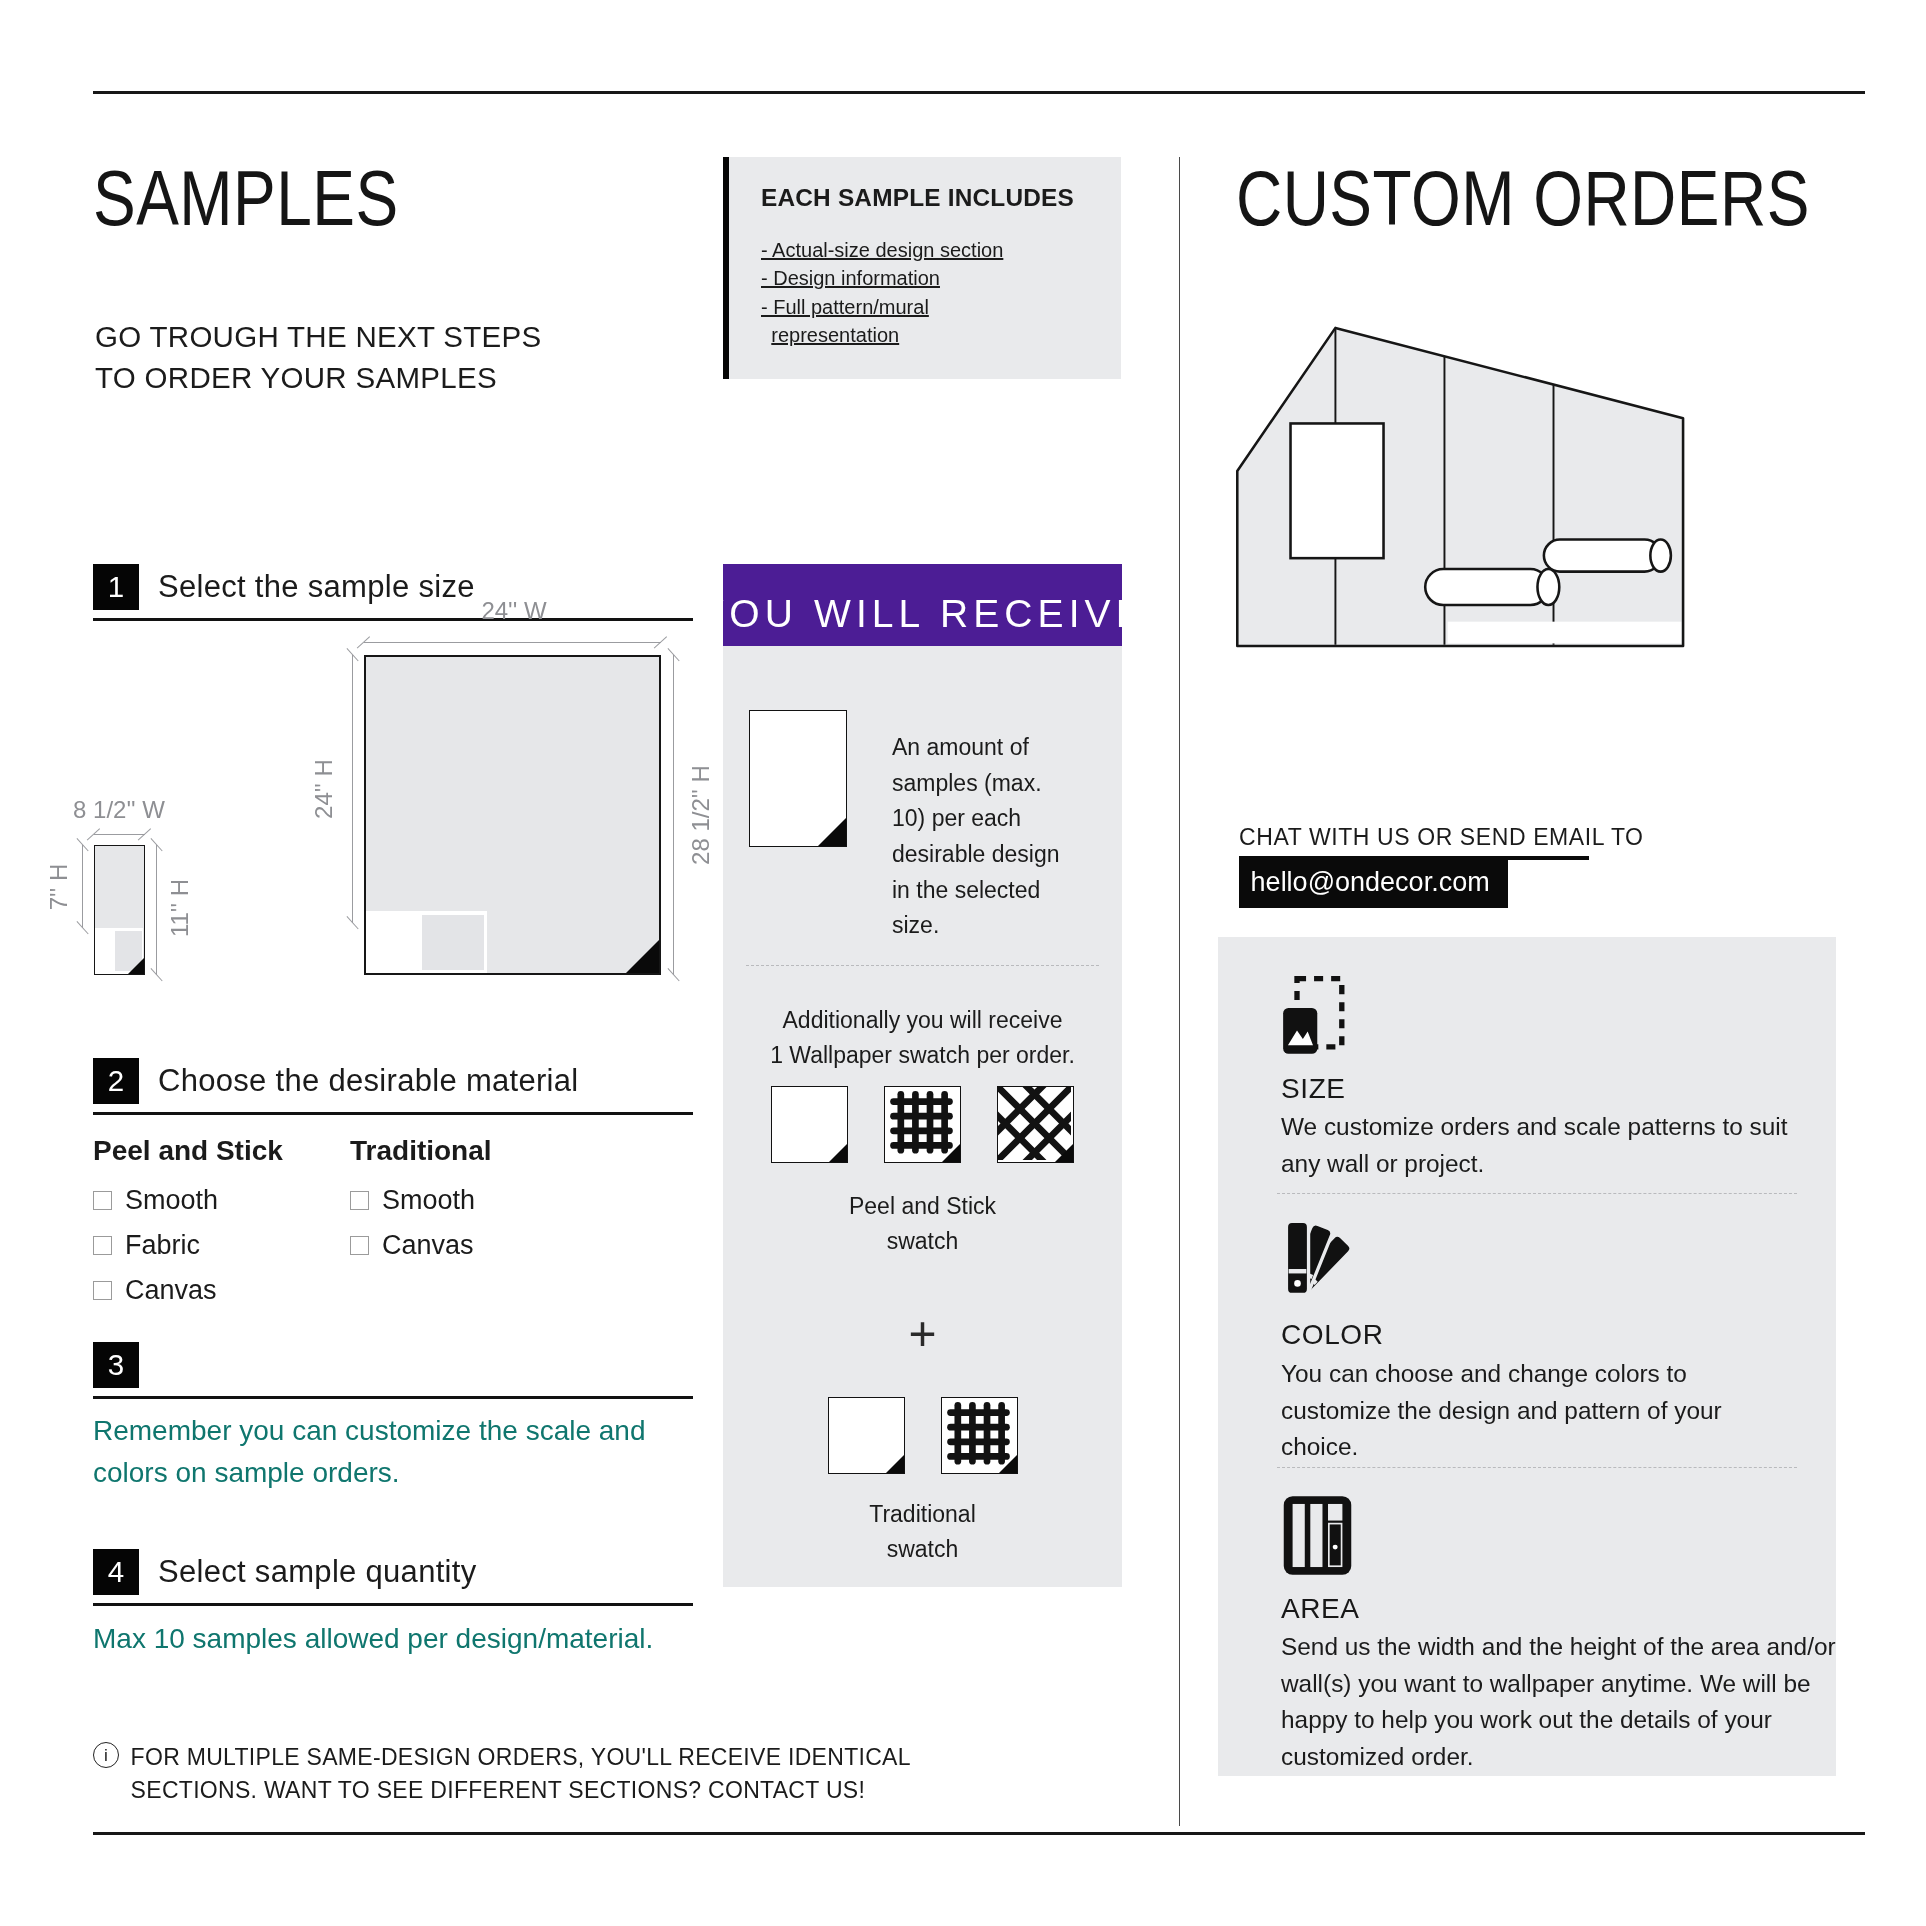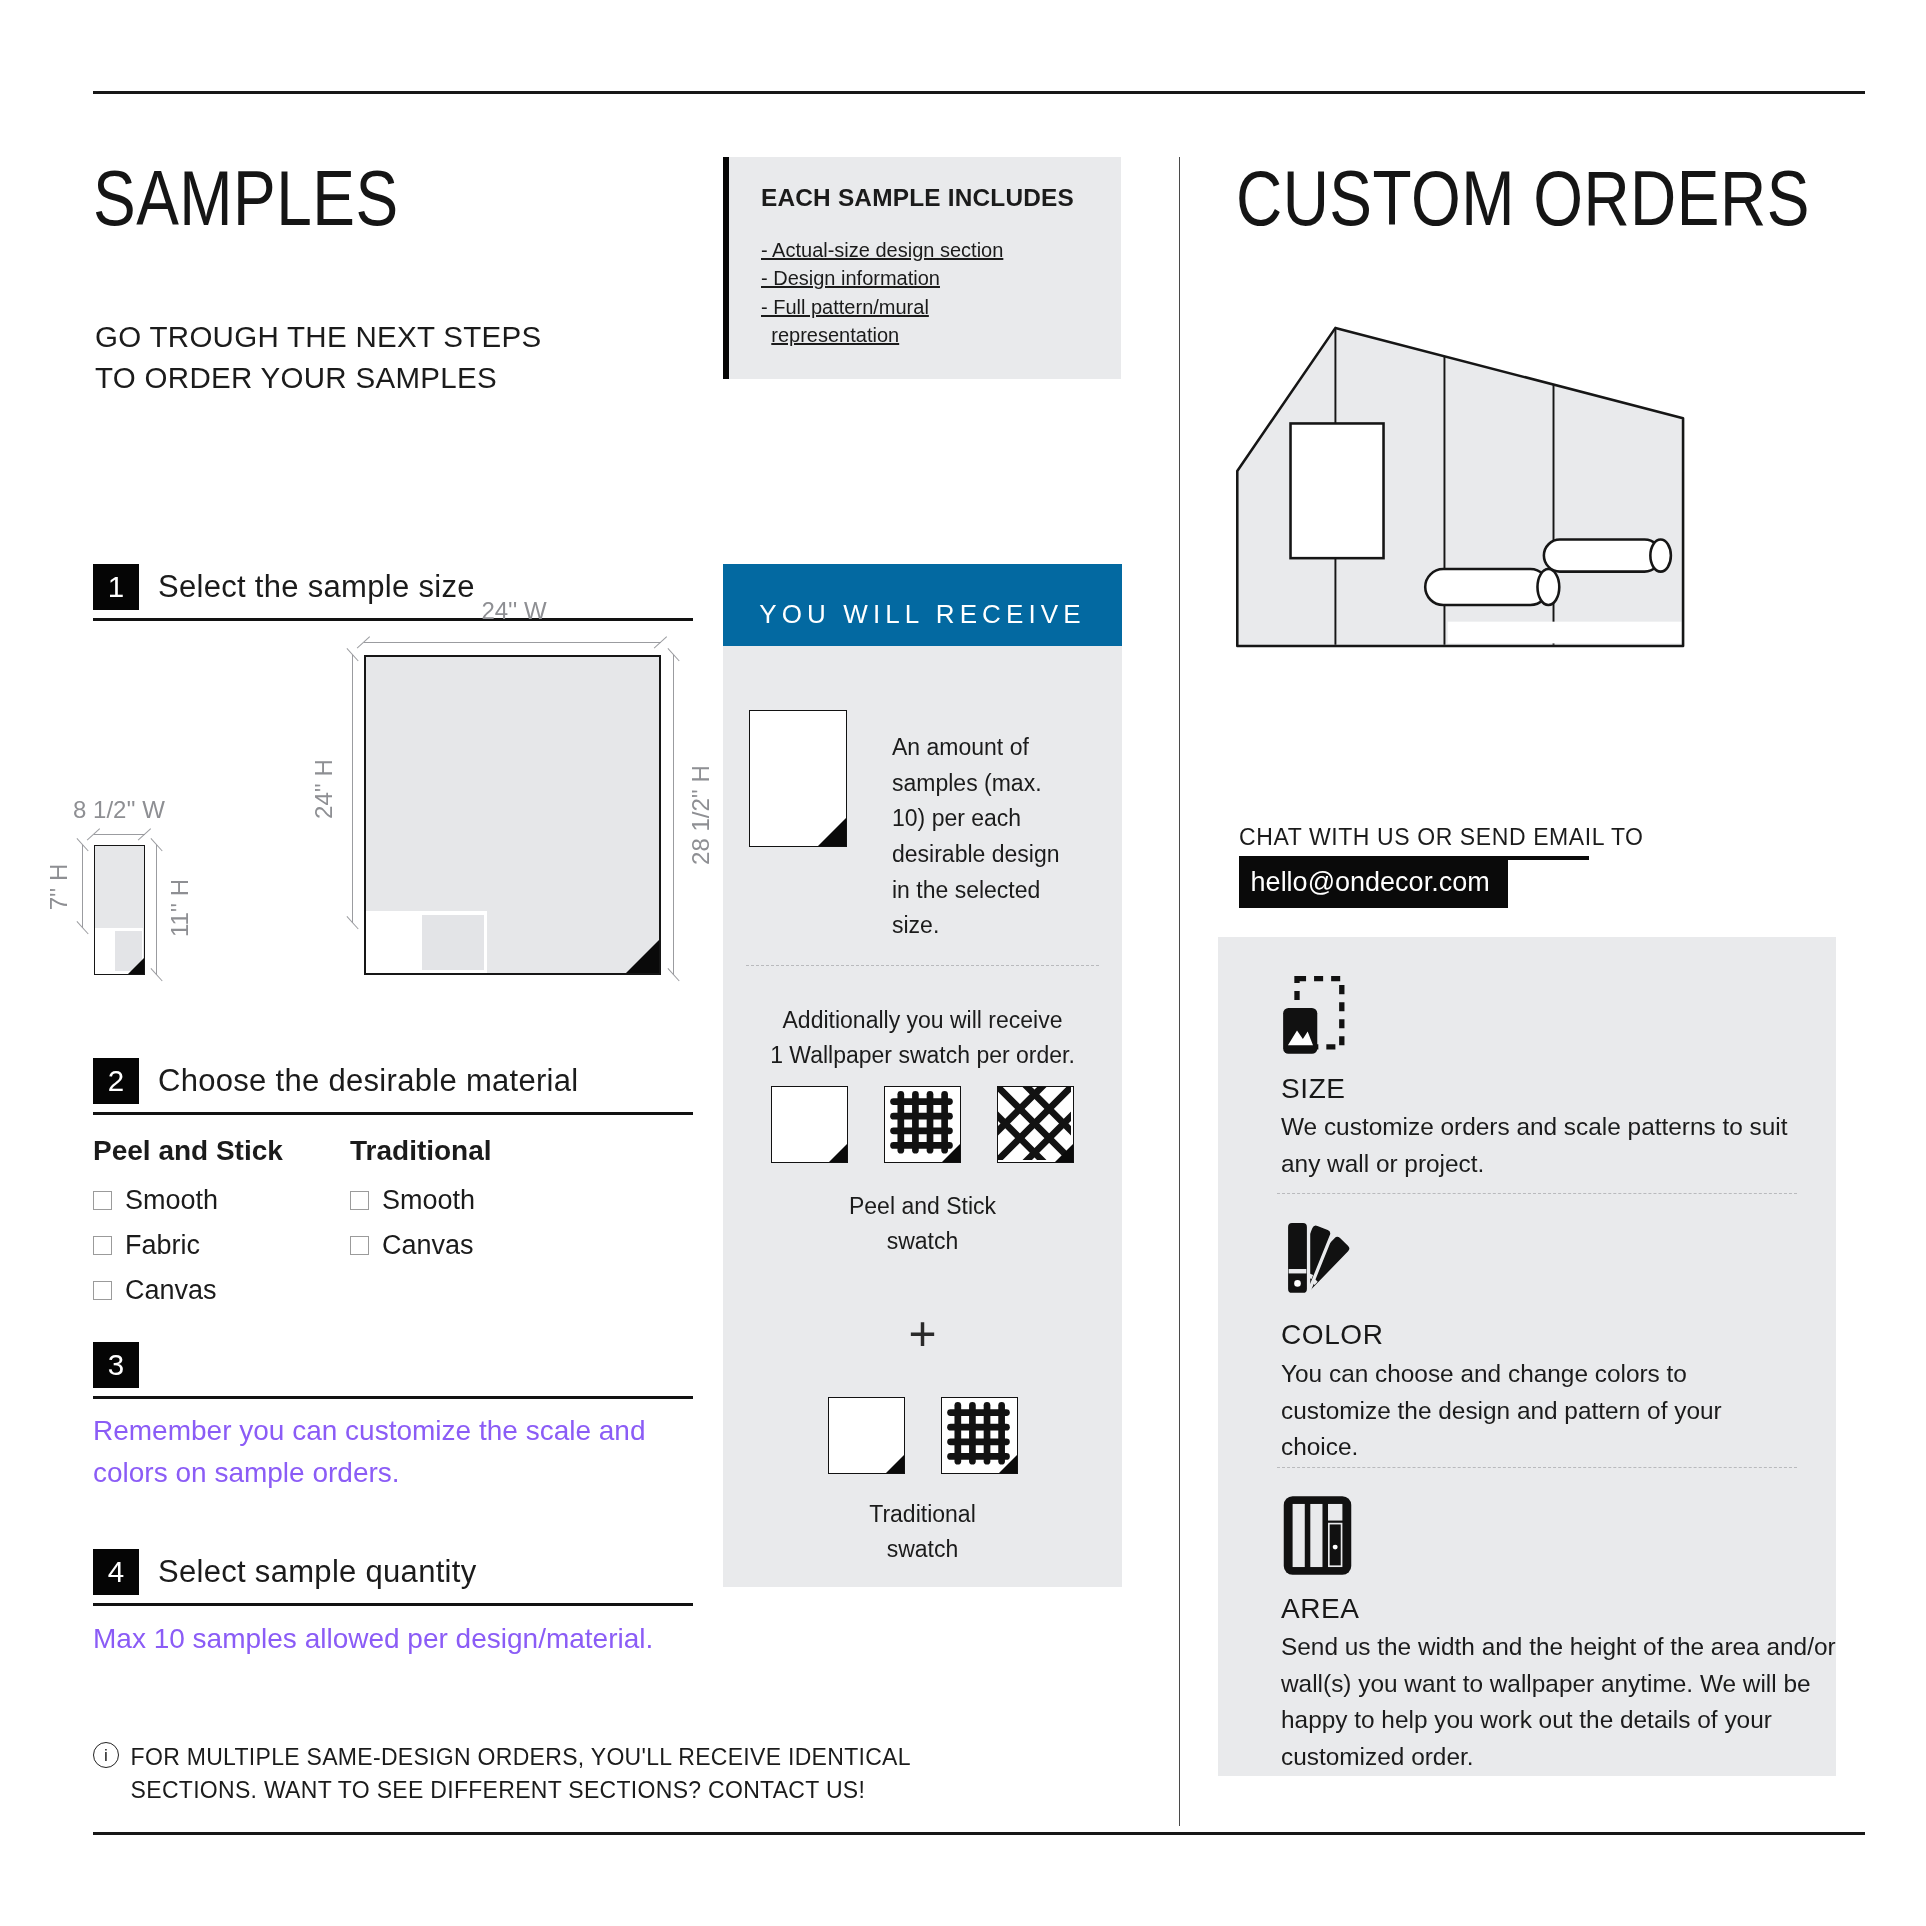--- a/index.html
+++ b/index.html
@@ -47,40 +47,40 @@
   .dim-label { position:absolute; color:#8e8f93; font-size:24px; white-space:nowrap;
     transform:translate(-50%,-50%); }
   .dim-label.vert { transform:translate(-50%,-50%) rotate(-90deg); }
 
   
   .mat-col { position:absolute; top:1135px; display:flex; flex-direction:column; gap:14px; }
   .mat-title { font-size:28px; font-weight:700; margin-bottom:3.9px; }
   .mat-row { display:flex; align-items:center; gap:13px; font-size:27px; }
   .cb { width:19px; height:19px; border:1.3px solid #9b9b9b; background:#fff; flex:0 0 auto; }
 
-  .body-text { position:absolute; font-size:28px; line-height:1.5; color:#8b5cf6; }
+  .body-text { position:absolute; font-size:28px; line-height:1.5; color:#0f766e; }
 
   
   .footnote { position:absolute; left:93px; top:1741px; display:flex; gap:11.6px; }
   .info-circle { width:26px; height:26px; border:1.9px solid #222; border-radius:50%;
     display:flex; align-items:center; justify-content:center; font-size:17.3px; flex:0 0 auto;
     margin-top:1.3px; }
   .footnote-text { font-size:23px; line-height:1.45; letter-spacing:0.3px; white-space:nowrap; }
 
   
   .includes-box { position:absolute; left:723px; top:157px; width:398px; height:222px;
     background:#e9eaec; border-left:6.4px solid #050505; padding:27px 19px 0 32px; }
   .includes-title { font-size:24.4px; font-weight:700; margin-bottom:24px; letter-spacing:0.2px; }
   .includes-line { font-size:20px; line-height:1.42;text-decoration:underline; }
   .includes-line.indent { padding-left:10.3px; }
 
   
   .receive-header { position:absolute; left:723px; top:564px; width:399px; height:100px;
-    background:#0369a1; color:#fff; display:flex; align-items:center; justify-content:center;
-    font-size:26px; letter-spacing:5.1px; white-space:nowrap; }
+    background:#4c1d95; color:#fff; display:flex; align-items:center; justify-content:center;
+    font-size:39px; letter-spacing:5.1px; white-space:nowrap; }
   .receive-panel { position:absolute; left:723px; top:646px; width:399px; height:941px;
     background:#e9eaec; }
   .paper-icon { position:absolute; left:26px; top:64px; width:98px; height:137px;
     background:#fff; border:1.9px solid #121212; }
   .amount-text { position:absolute; left:137px; top:84px; width:175px; font-size:23px;
     line-height:1.55;margin-left:32px; }
   .dashed-div { position:absolute; border-top:1.3px dashed #b9babd; }
   .center-text { position:absolute; left:0; width:100%; text-align:center; font-size:23px;
     line-height:1.5; }
   .swatch-row { position:absolute; left:0; width:100%; display:flex; justify-content:center;

